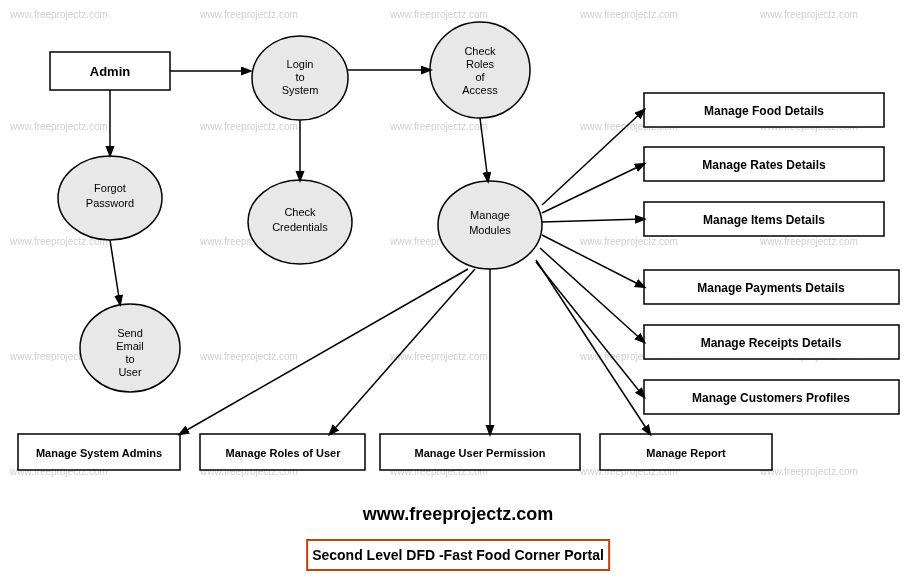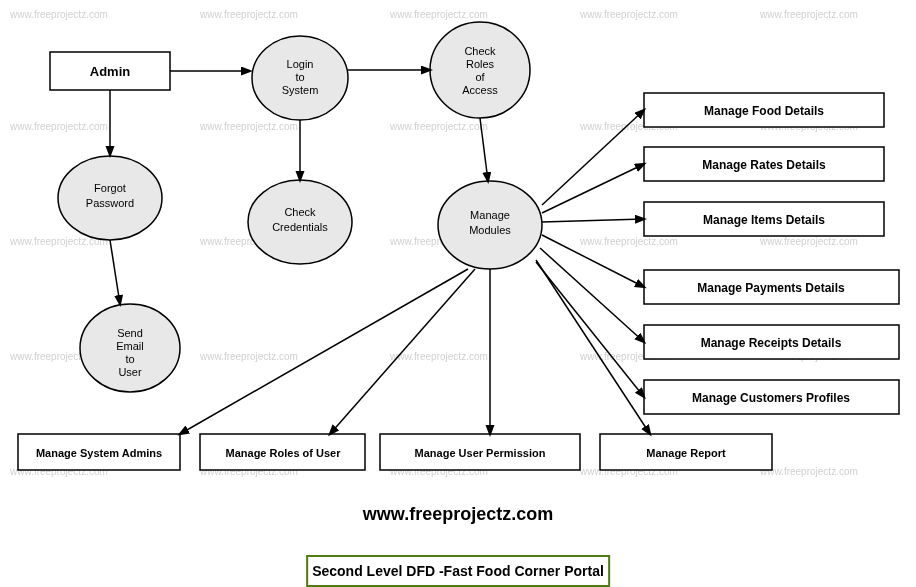--- a/index.html
+++ b/index.html
@@ -29,24 +29,24 @@
       bottom: 62px;
       left: 0; right: 0;
       text-align: center;
       font-size: 18px;
       font-weight: bold;
       color: #000;
       z-index: 10;
     }
     .diagram-title {
       position: absolute;
-      bottom: 0;
+      bottom: 16px;
       left: 50%;
       transform: translateX(-50%);
-      border: 2px solid #4d7c0f;
+      border: 2px solid #c2410c;
       padding: 6px 4px;
       font-size: 14px;
       font-weight: bold;
       background: #fff;
       z-index: 10;
       white-space: nowrap;
     }
   </style>
 </head>
 <body>

